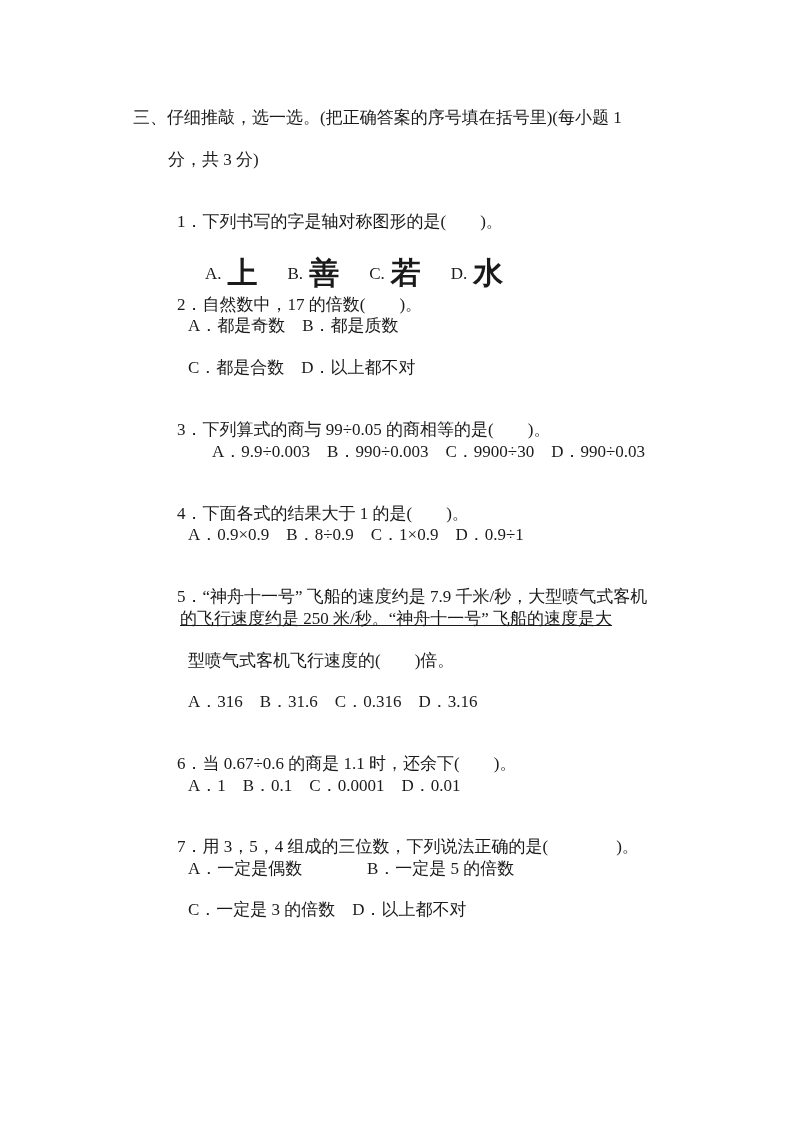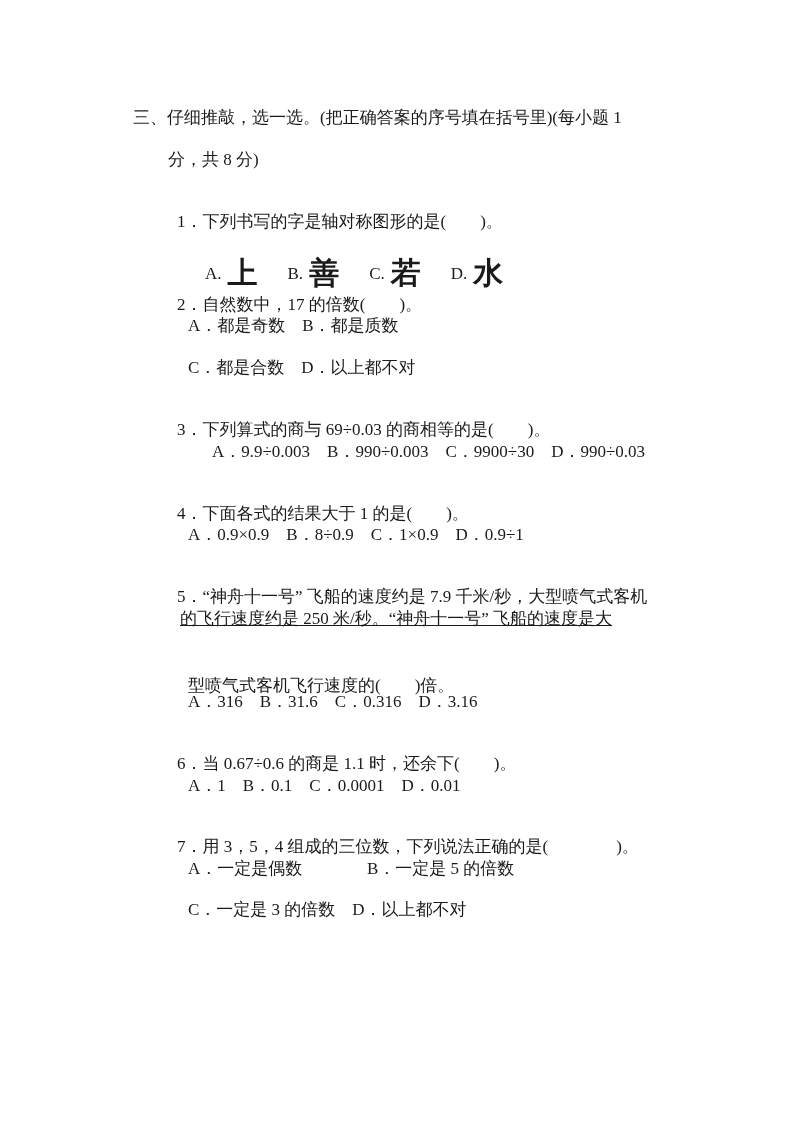--- a/index.html
+++ b/index.html
@@ -8,21 +8,21 @@
   .line { position: absolute; white-space: pre; line-height: 20px; }
   .big { font-family: "DejaVu Sans", sans-serif; font-weight: bold; font-size: 30px; line-height: 30px; vertical-align: -4px; margin-left: 6px; }
   .opt-big { display: inline-block; }
   .gap { display: inline-block; }
 </style>
 </head>
 <body>
 
 <div>
   <div class="line" style="left:133px; top:108px;">三、仔细推敲，选一选。(把正确答案的序号填在括号里)(每小题 1</div>
-  <div class="line" style="left:168px; top:150px;">分，共 8 分)</div>
+  <div class="line" style="left:168px; top:150px;">分，共 3 分)</div>
 </div>
 
 <div>
   <div class="line" style="left:160px; top:192px;">
     <span>1．</span><span>下列书写的字是轴对称图形的是(　　)。</span>
   </div>
   <div class="line" style="left:188px; top:228px; line-height:30px;">
     <span class="opt-big"><span>A.</span><span class="big">上</span></span><span class="gap" style="width:30px;"></span><span class="opt-big"><span>B.</span><span class="big">善</span></span><span class="gap" style="width:30px;"></span><span class="opt-big"><span>C.</span><span class="big">若</span></span><span class="gap" style="width:30px;"></span><span class="opt-big"><span>D.</span><span class="big">水</span></span>
   </div>
 </div>
@@ -30,38 +30,38 @@
 <div>
   <div class="line" style="left:160px; top:275px;">
     <span>2．</span><span>自然数中，17 的倍数(　　)。</span>
   </div>
   <div class="line" style="left:188px; top:316px;">A．都是奇数　B．都是质数</div>
   <div class="line" style="left:188px; top:358px;">C．都是合数　D．以上都不对</div>
 </div>
 
 <div>
   <div class="line" style="left:160px; top:400px;">
-    <span>3．</span><span>下列算式的商与 69÷0.03 的商相等的是(　　)。</span>
+    <span>3．</span><span>下列算式的商与 99÷0.05 的商相等的是(　　)。</span>
   </div>
   <div class="line" style="left:188px; top:442px;margin-left:24px;">A．9.9÷0.003　B．990÷0.003　C．9900÷30　D．990÷0.03</div>
 </div>
 
 <div>
   <div class="line" style="left:160px; top:484px;">
     <span>4．</span><span>下面各式的结果大于 1 的是(　　)。</span>
   </div>
   <div class="line" style="left:188px; top:525px;">A．0.9×0.9　B．8÷0.9　C．1×0.9　D．0.9÷1</div>
 </div>
 
 <div>
   <div class="line" style="left:160px; top:567px;">
     <span>5．</span><span>“神舟十一号” 飞船的速度约是 7.9 千米/秒，大型喷气式客机</span>
   </div>
   <div class="line" style="left:180px; top:609px;text-decoration:underline;">的飞行速度约是 250 米/秒。“神舟十一号” 飞船的速度是大</div>
-  <div class="line" style="left:188px; top:651px;margin-top:25px;">型喷气式客机飞行速度的(　　)倍。</div>
+  <div class="line" style="left:188px; top:651px;">型喷气式客机飞行速度的(　　)倍。</div>
   <div class="line" style="left:188px; top:692px;">A．316　B．31.6　C．0.316　D．3.16</div>
 </div>
 
 <div>
   <div class="line" style="left:160px; top:734px;">
     <span>6．</span><span>当 0.67÷0.6 的商是 1.1 时，还余下(　　)。</span>
   </div>
   <div class="line" style="left:188px; top:776px;text-align:center;">A．1　B．0.1　C．0.0001　D．0.01</div>
 </div>
 

